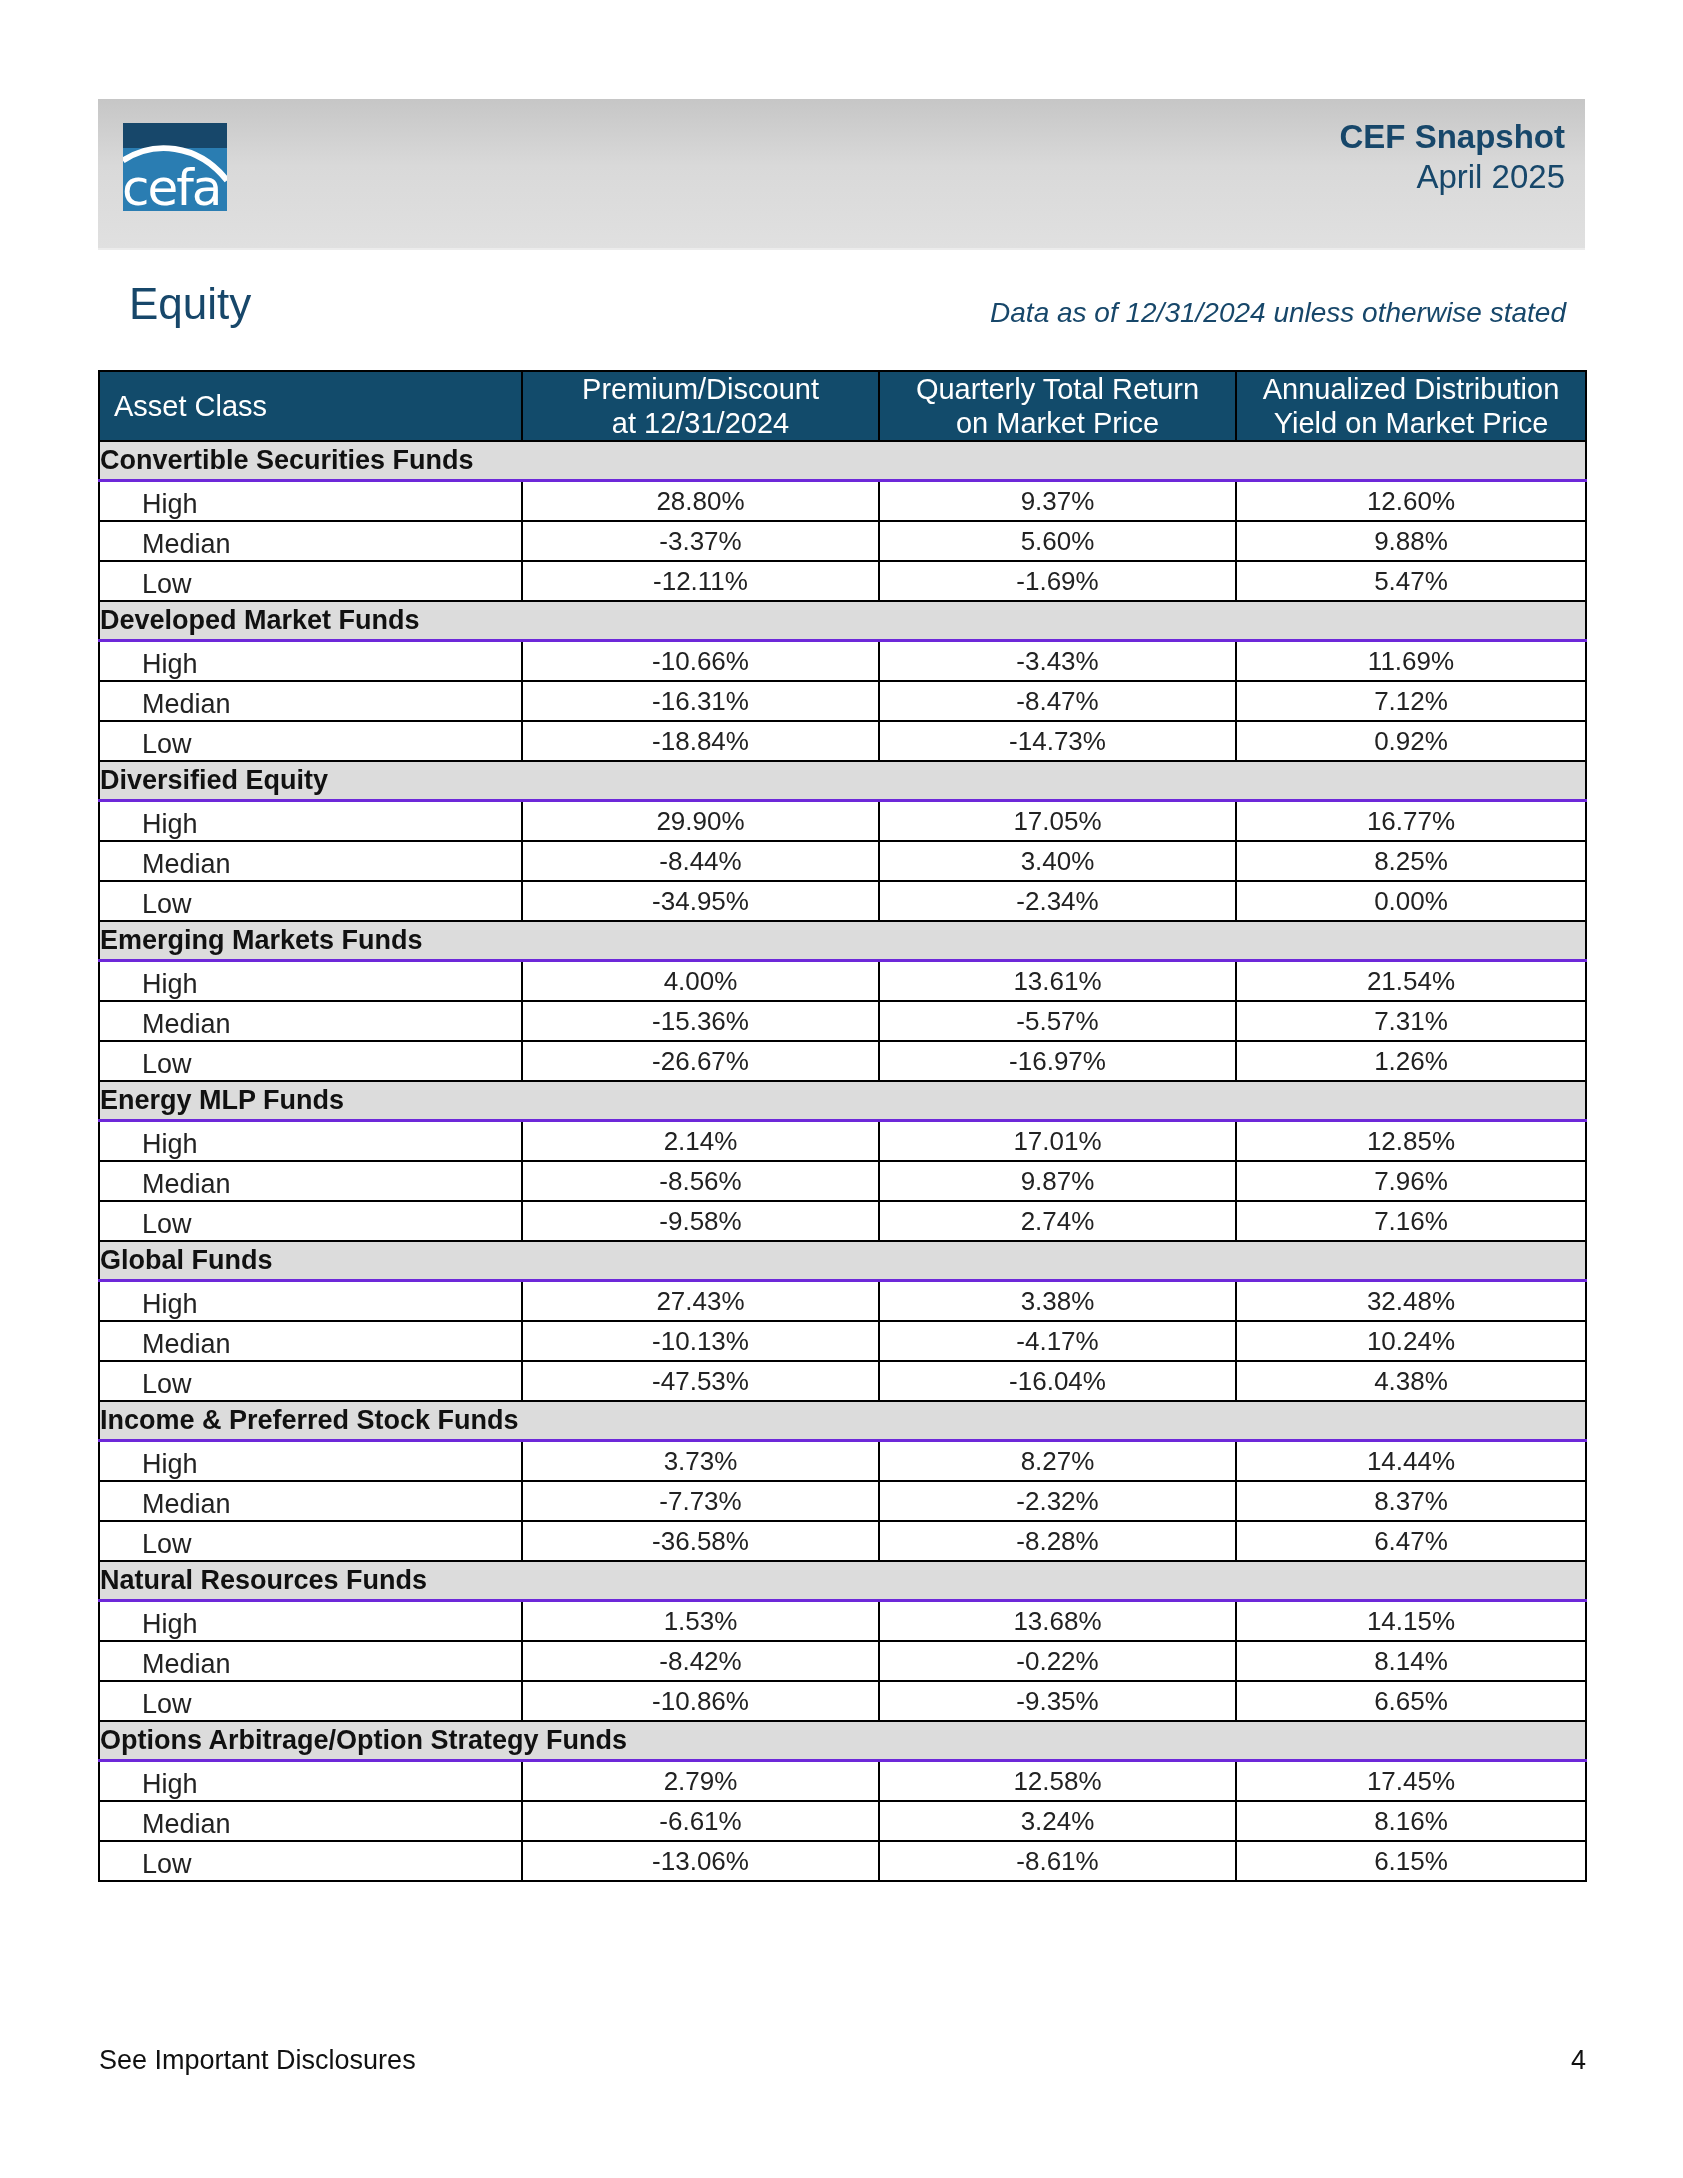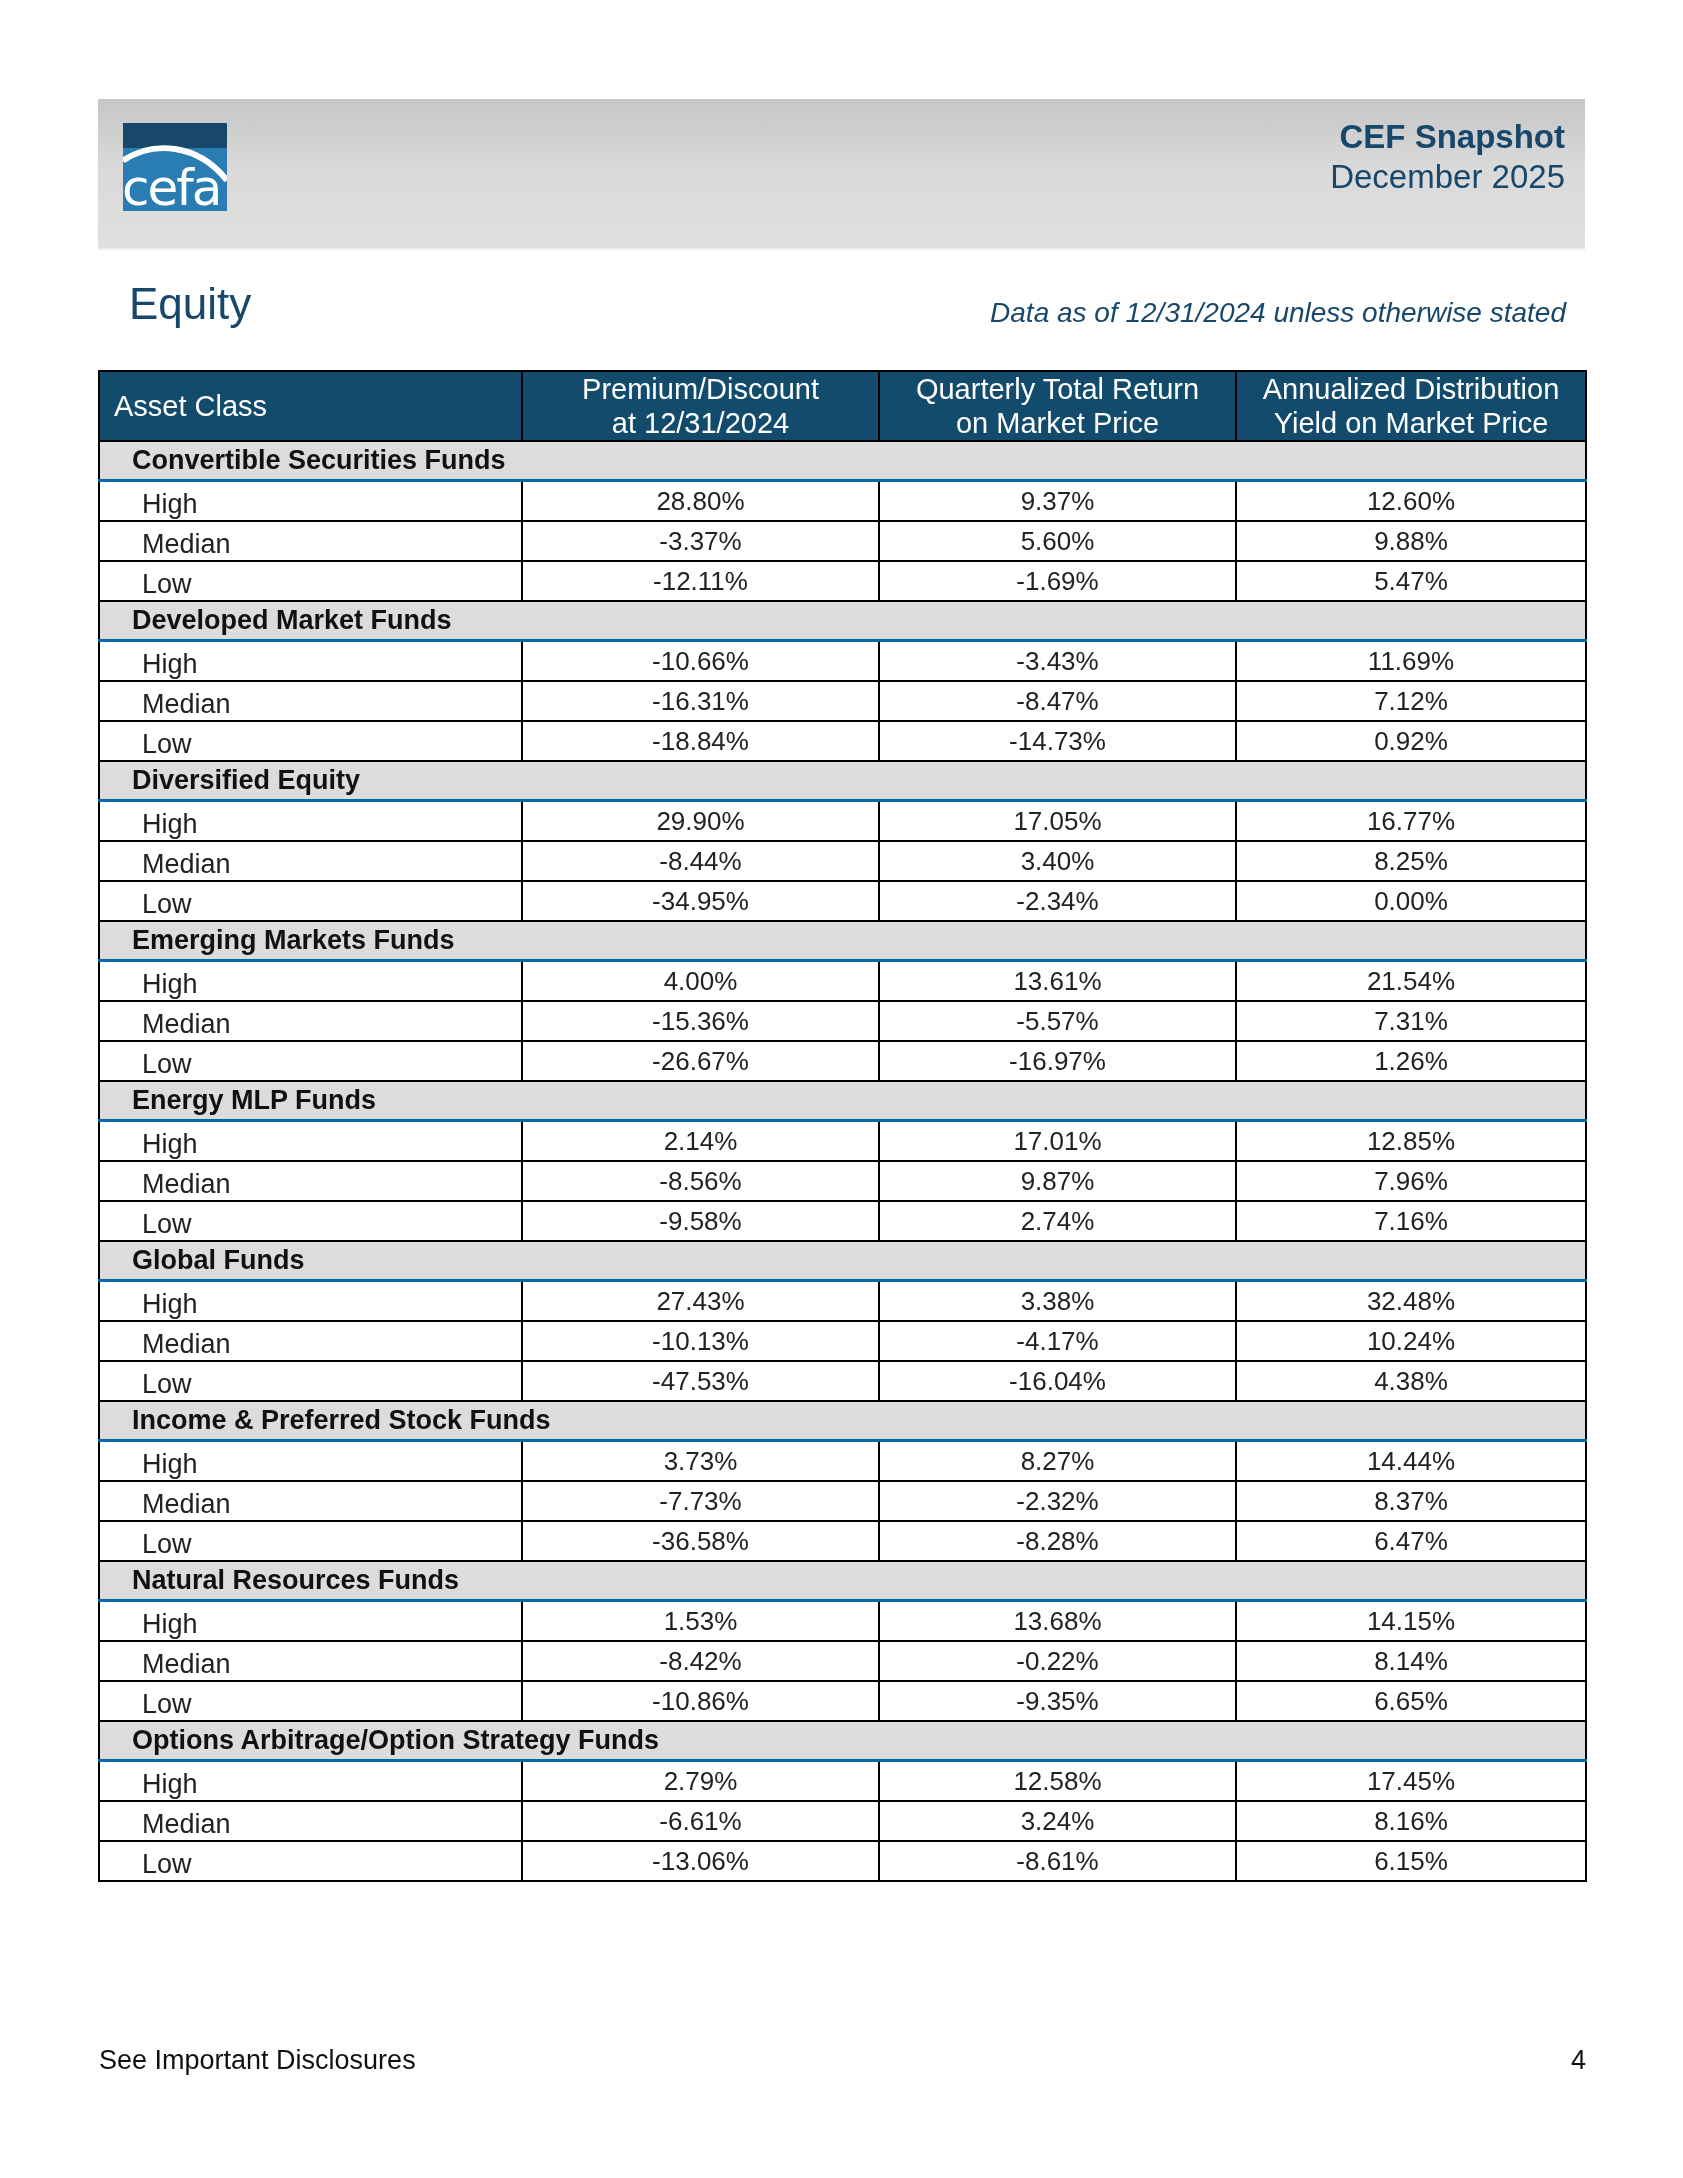--- a/index.html
+++ b/index.html
@@ -25,40 +25,40 @@
 
   table.grid { position: absolute; left: 98px; top: 370px; width: 1488px; border-collapse: collapse;
                table-layout: fixed; }
   table.grid th, table.grid td { border: 2.5px solid #000; padding: 0; }
   col.c0 { width: 423px; } col.c1 { width: 357px; } col.c2 { width: 357px; } col.c3 { width: 350px; }
   thead tr { height: 58px; }
   thead th { background: #124b6b; color: #ffffff; font-weight: normal; font-size: 29px; line-height: 34px;
              text-align: center; border-left: none; border-right: none; }
   thead th.first { text-align: left; padding-left: 14px; }
   tr.group td { background: #dcdcdc; height: 37px; font-weight: bold; font-size: 27px;
-                padding-left: 32px; border-bottom: 3px solid #0369a1; }
+                padding-left: 0; border-bottom: 3px solid #6d28d9; }
   tr.row td { height: 38px; font-size: 26px; text-align: center; color: #222; vertical-align: middle; }
   tr.row td.label { text-align: left; padding-left: 42px; font-size: 27px; vertical-align: bottom; padding-bottom: 0; }
 
   .footer-left { position: absolute; left: 99px; top: 2045px; font-size: 27px; color: #111; }
   .footer-right { position: absolute; right: 97px; top: 2045px; font-size: 27px; color: #111; }
 </style>
 </head>
 <body>
 
 <div class="banner">
   <div class="logo">
     <svg width="104" height="104" viewBox="0 0 105 105">
       <path d="M0 38 C 30 18, 75 20, 105 58" stroke="#ffffff" stroke-width="6" fill="none"></path>
     </svg>
     <span class="logo-text">cefa</span>
   </div>
   <div class="banner-title">
     <div class="t1">CEF Snapshot</div>
-    <div class="t2">December 2025</div>
+    <div class="t2">April 2025</div>
   </div>
 </div>
 
 <div class="section-title">Equity</div>
 <div class="data-as-of">Data as of 12/31/2024 unless otherwise stated</div>
 
 <table class="grid">
   <colgroup>
       <col class="c0">
       <col class="c1">

